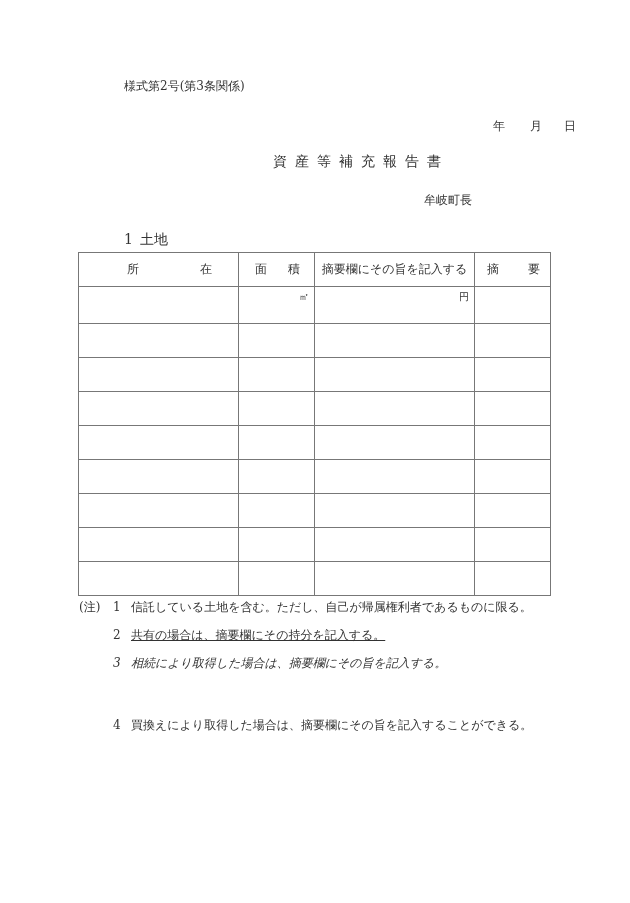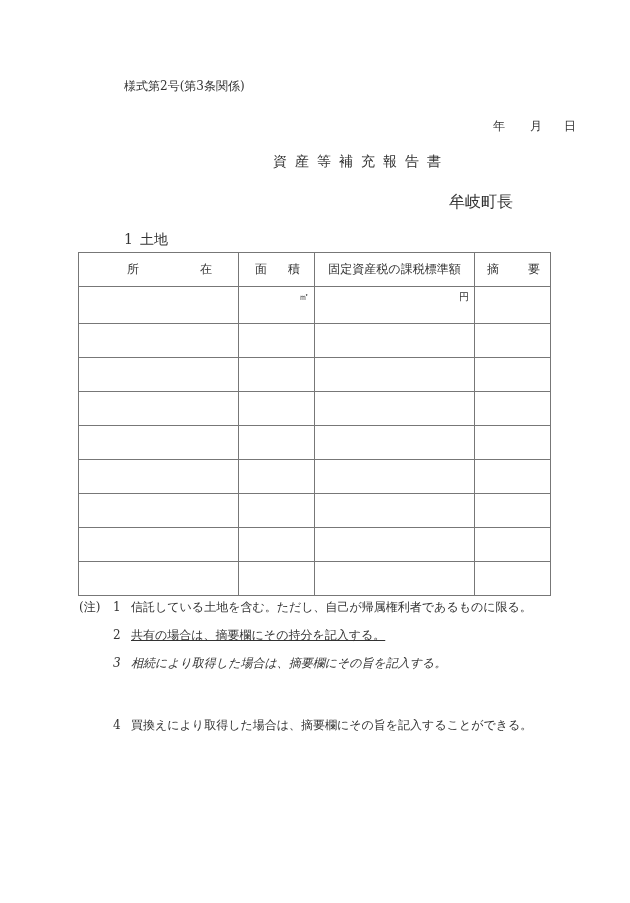--- a/index.html
+++ b/index.html
@@ -16,21 +16,21 @@
       overflow: hidden;
     }
     .abs { position: absolute; white-space: nowrap; margin-left: 45px; }
     .form-no { left: 79px; top: 78px; font-size: 12px; }
     .date-row { top: 118px; font-size: 12px; }
     .date-y { left: 448px; }
     .date-m { left: 485px; }
     .date-d { left: 519px; }
     .doc-title { left: 228px; top: 153px; font-size: 14px; letter-spacing: 0; }
     .doc-title span { display: inline-block; width: 22px; }
-    .addressee { left: 404px; top: 192px; font-size: 16px; }
+    .addressee { left: 379px; top: 192px; font-size: 12px; }
     .section { left: 79px; top: 231px; font-size: 14px; }
     .section .num { display: inline-block; width: 16px; }
 
     table.land {
       position: absolute;
       left: 78px;
       top: 252px;
       border-collapse: collapse;
       table-layout: fixed;
       font-size: 12px;
@@ -93,21 +93,21 @@
             <span>所</span>
             <span>在</span>
           </div>
       </th>
       <th>
         <div class="spread area">
             <span>面</span>
             <span>積</span>
           </div>
       </th>
-      <th>固定資産税の課税標準額</th>
+      <th>摘要欄にその旨を記入する</th>
       <th>
         <div class="spread note">
             <span>摘</span>
             <span>要</span>
           </div>
       </th>
     </tr>
   </thead>
   <tbody>
     <tr>

